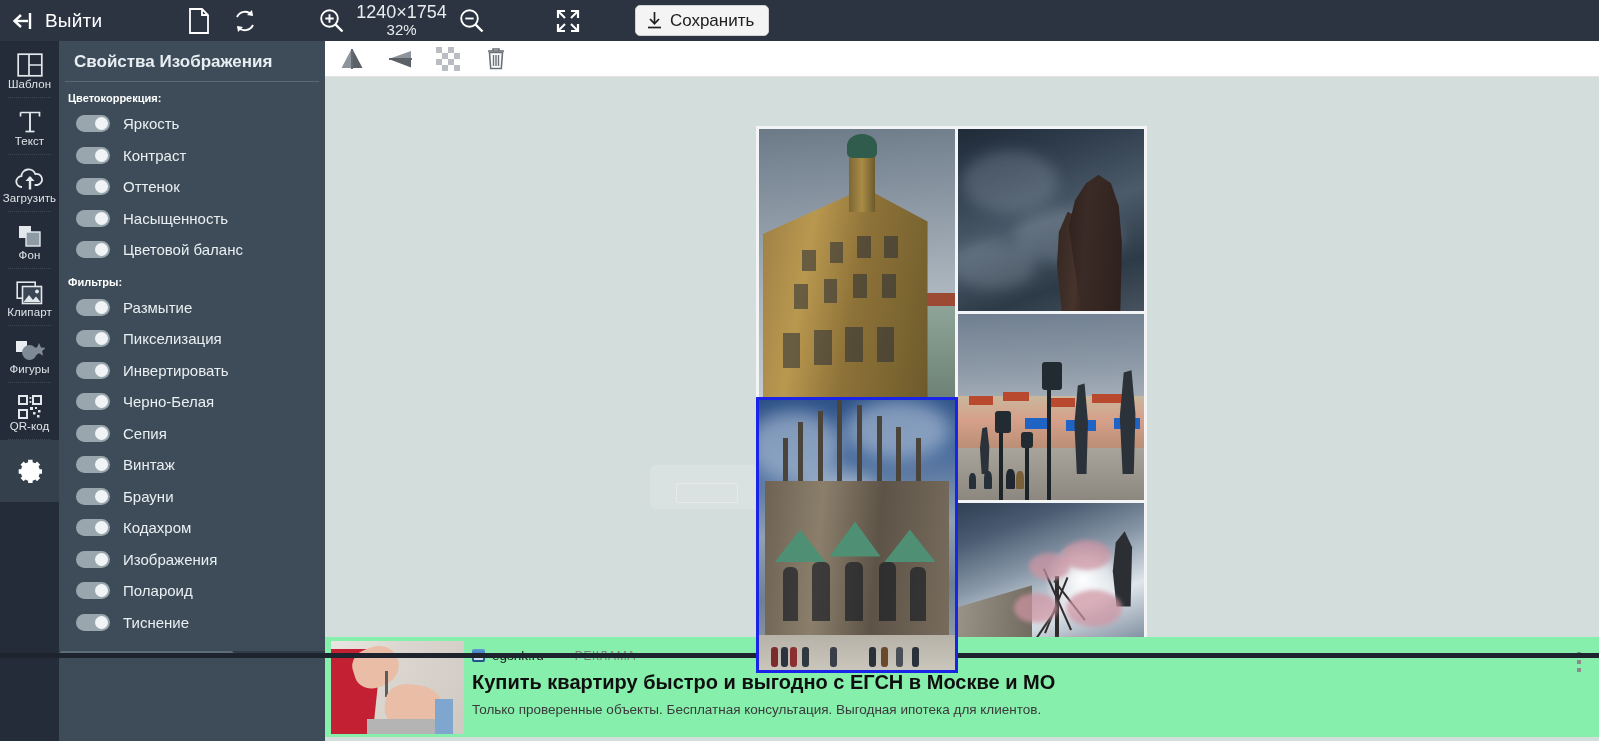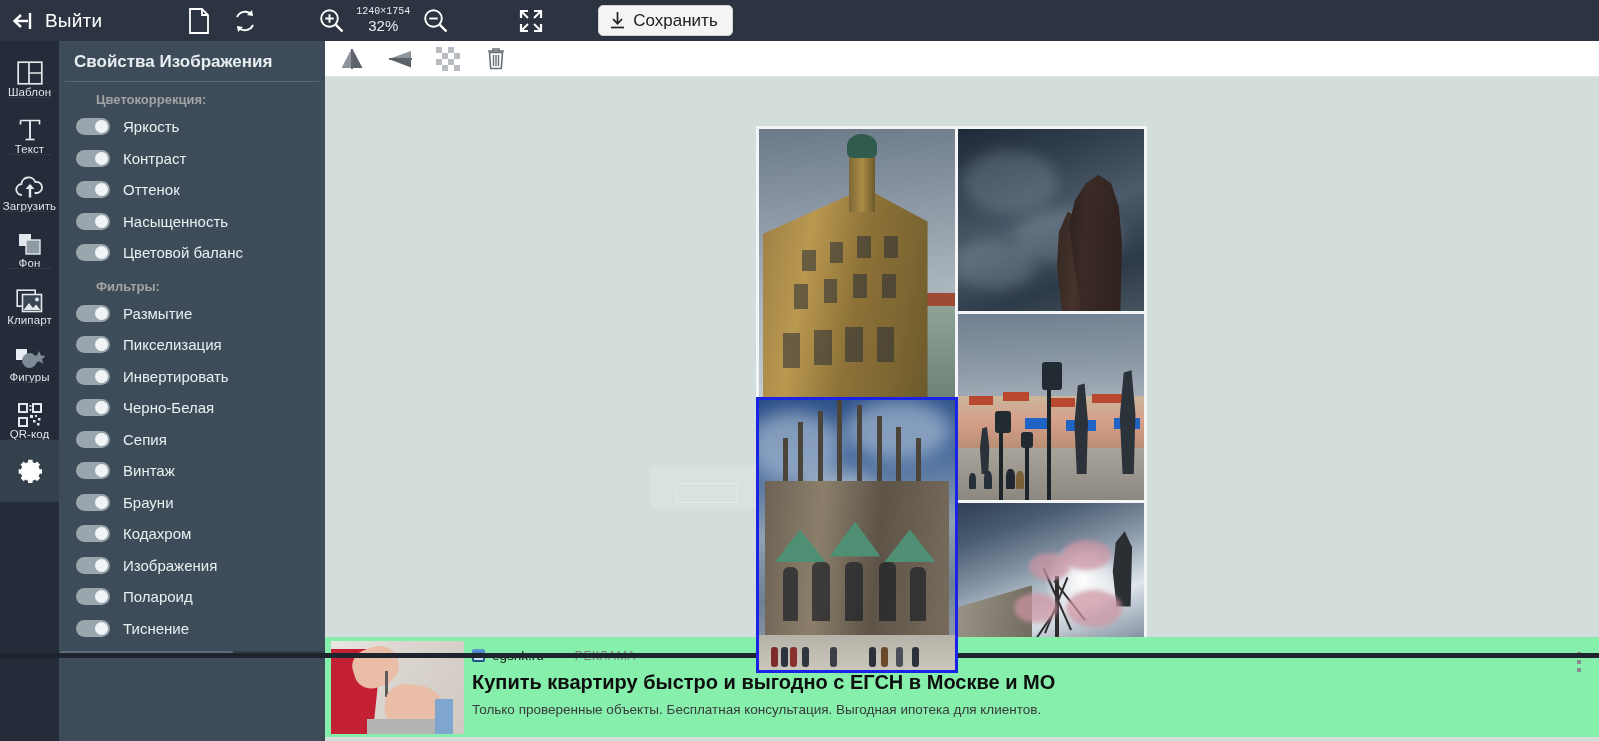--- a/index.html
+++ b/index.html
@@ -24,41 +24,41 @@
   }
   .exit-label { font-size: 19px; color: #fff; letter-spacing: .2px; }
   .tb-icon {
     width: 46px; height: 41px; display: flex; align-items: center; justify-content: center;
     cursor: pointer;
   }
   .zoom-info {
     display: flex; flex-direction: column; align-items: center; justify-content: center;
     line-height: 1.05; color: #e8ecef; margin: 0 2px;
   }
-  .zoom-dims { font-size: 10px; font-family: Liberation Mono, monospace; }
+  .zoom-dims { font-size: 18px; }
   .zoom-pct { font-size: 15px; }
   .save-btn {
     margin-left: 44px;
     background: #f4f4f4; color: #202020;
     border-radius: 5px;
     height: 31px; padding: 0 14px 0 10px;
     display: flex; align-items: center; gap: 7px;
     font-size: 17px; cursor: pointer;
     border: 1px solid #d2d2d2;
   }
 
   
   #rail {
     position: absolute; left: 0; top: 41px; width: 59px; height: 700px;
     background: #232c38;
   }
   .rail-item {
     position: relative;
     height: 57px;
-    display: flex; flex-direction: column; align-items: center; justify-content: flex-end;
+    display: flex; flex-direction: column; align-items: center; justify-content: center;
     cursor: pointer; color: #dfe4e8; gap: 1px;
   }
   .rail-item::after {
     content: ""; position: absolute; bottom: 0; left: 8px; right: 8px;
     border-bottom: 1px dotted #3d4855;
   }
   .rail-item:last-of-type::after { display: none; }
   .rail-label { font-size: 11.5px; letter-spacing: .1px; white-space: nowrap; }
   .rail-ico { height: 28px; display: flex; align-items: flex-end; }
   .rail-settings {
@@ -73,23 +73,22 @@
     background: #3d4c58;
     overflow: hidden;
   }
   #panel-title {
     font-size: 17px; font-weight: bold; color: #e9eef2;
     padding: 11px 0 9px 9px;
     border-bottom: 1px solid #586874;
     margin: 0 6px;
   }
   .group-head {
-    font-size: 13px; font-weight: bold; color: #a3a3a3;
+    font-size: 11px; font-weight: bold; color: #ffffff;
     padding: 10px 0 4px 9px;
-    margin-left: 28px;
   }
   .opt-row {
     display: flex; align-items: center; gap: 13px;
     height: 31.5px; padding-left: 17px; cursor: pointer;
   }
   .toggle {
     width: 34px; height: 17px; border-radius: 9px;
     background: #9aa6ad; position: relative; flex: 0 0 auto;
   }
   .toggle::after {

